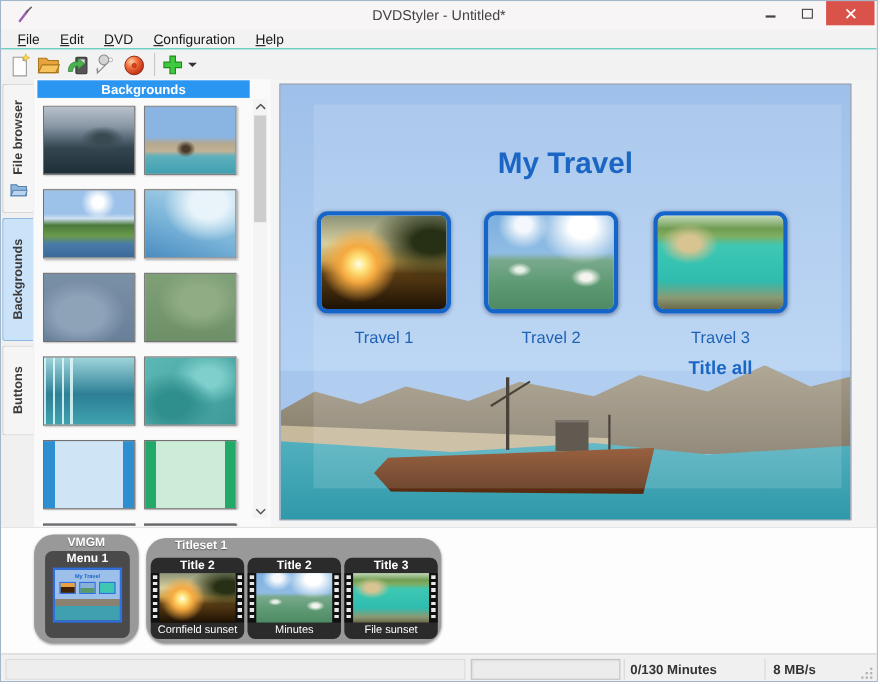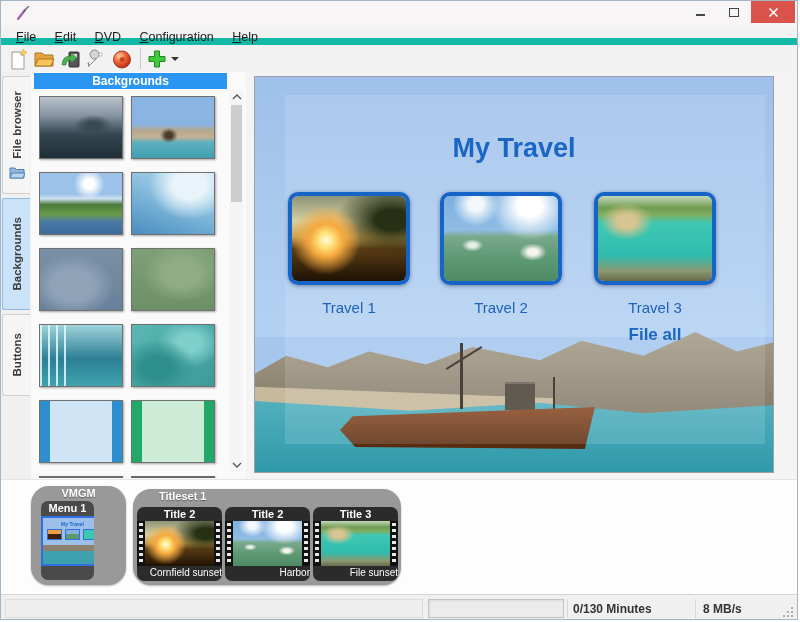--- a/index.html
+++ b/index.html
@@ -10,21 +10,21 @@
   .titlebar { position:absolute; left:0; top:0; width:100%; height:26px; background:#f7f5f5; }
   .app-icon { position:absolute; left:14px; top:5px; }
   .win-title { position:absolute; left:0; top:5px; width:100%; text-align:center; font-size:13px; color:#444; }
   .win-controls { position:absolute; right:2px; top:0; height:22px; display:flex; }
   .win-btn { width:34px; height:22px; display:flex; align-items:center; justify-content:center; }
   .win-btn.min .bar { width:9px; height:2px; background:#444; margin-top:6px; }
   .win-btn.max .box { width:10px; height:9px; border:1px solid #444; }
   .win-btn.close { width:44px; background:#d9534a; }
 
   
-  .menubar { position:absolute; left:0; top:26px; width:100%; height:18px; background:#f2f2f2; border-bottom:7px solid #14b8a6; padding-left:8px; }
+  .menubar { position:absolute; left:0; top:26px; width:100%; height:18px; background:#f2f2f2; border-bottom:1px solid #14b8a6; padding-left:8px; }
   .menu-item { display:inline-block; padding:2px 7px; font-size:12.5px; color:#1a1a1a; }
   .menu-item::first-letter { text-decoration:underline; }
 
   
   .toolbar { position:absolute; left:0; top:44px; width:100%; height:27px; background:#f2f2f2; display:flex; align-items:center; padding-left:4px; }
   .tool-btn { width:26px; height:25px; display:flex; align-items:center; justify-content:center; }
   .tool-sep { width:1px; height:21px; background:#c8c8c8; margin:0 5px; }
   .add-group { display:flex; align-items:center; }
   .caret { width:0; height:0; border-left:4px solid transparent; border-right:4px solid transparent; border-top:4px solid #333; margin-left:3px; }
 
@@ -85,35 +85,35 @@
 
   
   .timeline { position:absolute; left:0; top:478px; width:100%; height:115px; background:#fdfdfd; border-top:1px solid #e4e4e4; }
   .tl-group { position:absolute; background:#999; border-radius:18px; box-shadow:0 1px 2px rgba(0,0,0,.3); }
   .vmgm-group { left:30px; top:6px; width:95px; height:99px; }
   .titleset-group { left:132px; top:9px; width:268px; height:96px; }
   .tl-group-label { color:#fff; font-size:11px; font-weight:bold; text-align:center; height:15px; line-height:15px; text-shadow:0 1px 1px rgba(0,0,0,.4); }
   .titleset-group .tl-group-label { text-align:left; padding-left:26px; }
   .tl-item { background:#383838; border-radius:7px; color:#fff; overflow:hidden; }
   .tl-item-label { font-size:11px; font-weight:bold; text-align:center; height:14px; line-height:14px; color:#fff; }
-  .menu-item-box { position:absolute; left:10px; top:15px; width:53px; height:79px; background:#4a4a4a; }
+  .menu-item-box { position:absolute; left:10px; top:15px; width:77px; height:79px; background:#4a4a4a; }
   .mini-menu { width:63px; height:50px; margin:1px auto 0; border:2px solid #2f6fe0; position:relative; background:linear-gradient(180deg,#9cc0ea 0 58%,#8a8170 58% 72%,#3fa0b0 72% 100%); }
   .mini-title { font-size:5px; font-weight:bold; color:#1b64c4; text-align:center; padding-top:3px; }
   .mini-thumbs { display:flex; justify-content:space-between; padding:2px 4px 0; }
   .mini-thumb { width:15px; height:11px; border:1px solid #2f6fe0; }
   .mini-t1 { background:linear-gradient(180deg,#e8a040 0 40%,#402000 40% 100%); }
   .mini-t2 { background:linear-gradient(180deg,#88b0d8 0 50%,#5a9a6a 50% 100%); }
   .mini-t3 { background:#3ec8b4; }
   .titles-row { position:absolute; left:4px; top:18px; display:flex; gap:3px; }
   .title-box { width:85px; height:74px; background:#2b2b2b; border-radius:7px; overflow:hidden; }
   .film { position:relative; height:45px; background:#111; padding:0 8px; }
   .film::before, .film::after { content:''; position:absolute; top:2px; bottom:2px; width:4px; background:repeating-linear-gradient(180deg,#e8e8e8 0 3px,#111 3px 6px); }
   .film::before { left:2px; } .film::after { right:2px; }
   .film-img { width:100%; height:100%; }
-  .tl-caption { font-size:10px; text-align:right; color:#fff; height:14px; line-height:14px; white-space:nowrap; }
+  .tl-caption { font-size:10px; text-align:center; color:#fff; height:14px; line-height:14px; white-space:nowrap; }
 
   
   .statusbar { position:absolute; left:0; top:593px; width:100%; height:27px; background:#f0f0f0; border-top:1px solid #d4d4d4; font-size:12px; color:#333; }
   .sb-field1 { position:absolute; left:4px; top:4px; width:418px; height:19px; border:1px solid #dcdcdc; background:#eee; }
   .sb-gauge { position:absolute; left:427px; top:4px; width:136px; height:19px; border:1px solid #c4c4c4; background:#ececec; box-shadow:inset 1px 1px 2px rgba(0,0,0,.08); }
   .sb-sep { position:absolute; top:4px; width:1px; height:19px; background:#d8d8d8; }
   .sep1 { left:566px; } .sep2 { left:694px; }
   .sb-text { position:absolute; top:7px;font-weight:bold; }
   .sb-minutes { left:572px; } .sb-speed { left:702px; }
   .grip { position:absolute; right:3px; bottom:3px; width:12px; height:12px; }
@@ -124,20 +124,21 @@
 
 <div class="window">
 
   <div class="titlebar">
     <span class="app-icon">
       <svg width="16" height="16" viewBox="0 0 16 16">
         <path d="M3 13 L10 4" stroke="#9a5fb0" stroke-width="2.2" stroke-linecap="round"></path>
         <path d="M9 5 L13.5 0.5" stroke="#666" stroke-width="1.4" stroke-linecap="round"></path>
       </svg>
     </span>
+    <div class="win-title">DVDStyler - Untitled*</div>
     <div class="win-controls">
       <div class="win-btn min">
           <div class="bar"></div>
         </div>
       <div class="win-btn max">
           <div class="box"></div>
         </div>
       <div class="win-btn close">
         <svg width="11" height="11" viewBox="0 0 11 11">
           <path d="M1.5 1.5 L9.5 9.5 M9.5 1.5 L1.5 9.5" stroke="#fff" stroke-width="1.6"></path>
@@ -267,21 +268,21 @@
       </div>
     <div class="menu-btn mb2">
         <div class="img-fill img-harbor"></div>
       </div>
     <div class="menu-btn mb3">
         <div class="img-fill img-lake"></div>
       </div>
     <div class="btn-label bl1">Travel 1</div>
     <div class="btn-label bl2">Travel 2</div>
     <div class="btn-label bl3">Travel 3</div>
-    <div class="play-all">File all</div>
+    <div class="play-all">Title all</div>
   </div>
 
   <div class="timeline">
 
     <div class="tl-group vmgm-group">
       <div class="tl-group-label">VMGM</div>
       <div class="tl-item menu-item-box">
         <div class="tl-item-label">Menu 1</div>
         <div class="mini-menu">
           <div class="mini-title">My Travel</div>
@@ -302,21 +303,21 @@
           <div class="film">
               <div class="film-img img-cornfield"></div>
             </div>
           <div class="tl-caption">Cornfield sunset</div>
         </div>
         <div class="title-box">
           <div class="tl-item-label">Title 2</div>
           <div class="film">
               <div class="film-img img-harbor"></div>
             </div>
-          <div class="tl-caption">Harbor</div>
+          <div class="tl-caption">Minutes</div>
         </div>
         <div class="title-box">
           <div class="tl-item-label">Title 3</div>
           <div class="film">
               <div class="film-img img-lake"></div>
             </div>
           <div class="tl-caption">File sunset</div>
         </div>
       </div>
     </div>

